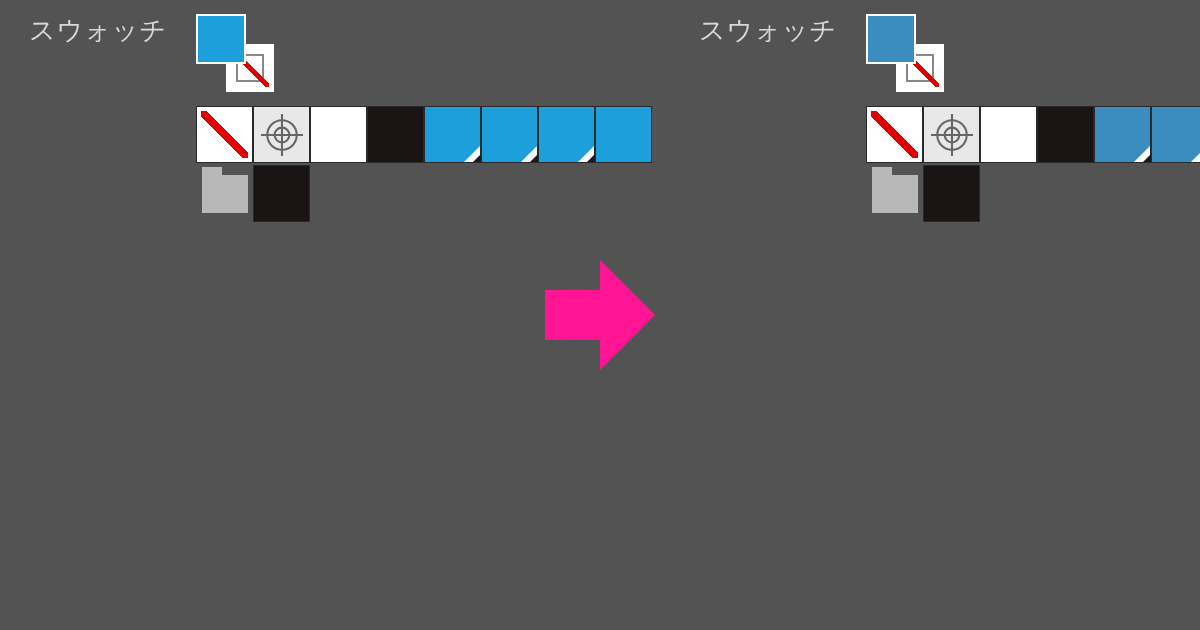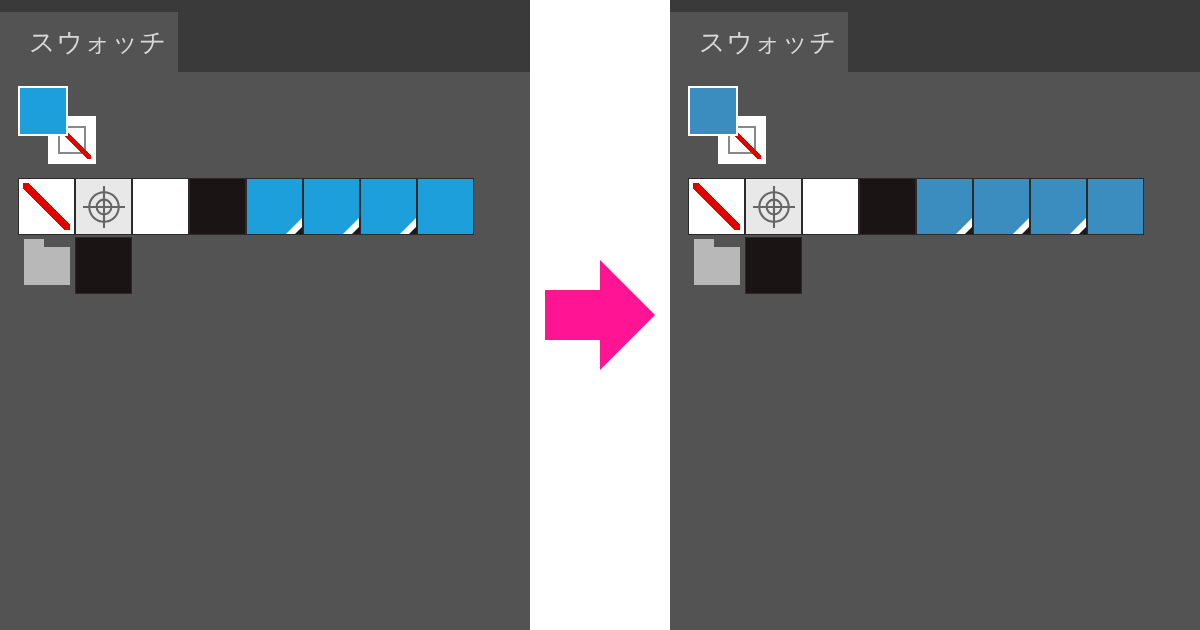--- a/index.html
+++ b/index.html
@@ -10,21 +10,21 @@
       display: flex;
       align-items: stretch;
       font-family: sans-serif;
       overflow: hidden;
     }
     .panel {
       width: 530px;
       height: 630px;
       background: #535353;
       display: flex;
-      flex-direction: column;
+      flex-direction: row;
     }
     .panel-left { margin-left: 0; }
     .panel-right { margin-left: auto; }
     
     .top-bar {
       height: 12px;
       background: #3a3a3a;
     }
     
     .tab-row {

